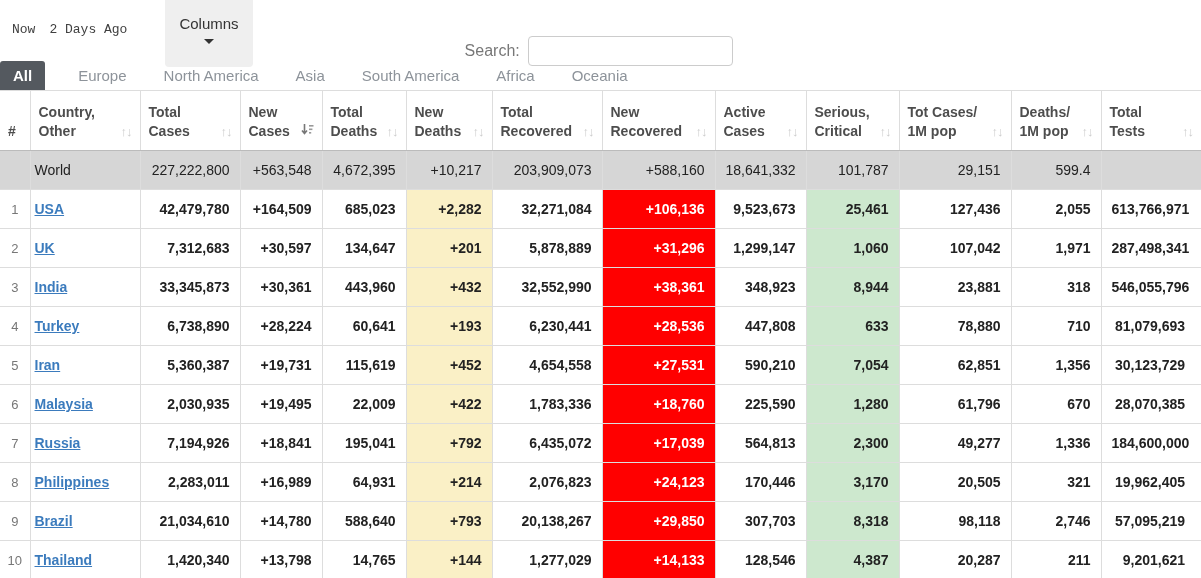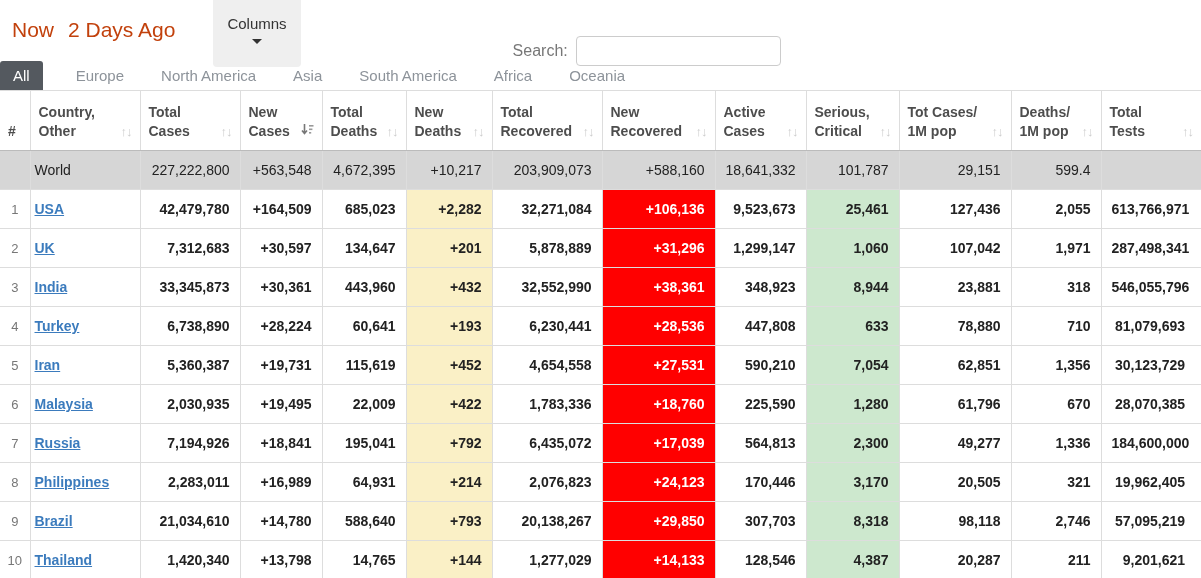--- a/index.html
+++ b/index.html
@@ -5,21 +5,21 @@
   * { box-sizing: border-box; margin: 0; padding: 0; }
   html, body { background: #fff; }
   body { font-family: "Liberation Sans", sans-serif; }
   #screen {
     position: relative; width: 1201px; height: 578px;
     overflow: hidden; background: #fff; color: #222;
   }
 
   
   .toolbar { display: flex; align-items: center; padding: 9px 0 0 12px; height: 50px; }
-  .link-btn { color: #c2410c; font-size: 21px; cursor: pointer; background: none; border: none; font-family: Liberation Sans, sans-serif; }
+  .link-btn { color: #404040; font-size: 13px; cursor: pointer; background: none; border: none; font-family: Liberation Mono, monospace; }
   .btn-primary {
     background: var(--primary-btn); color: #fff; font-size: 15px;
     border: none; border-radius: 4px; padding: 8px 17px; margin-left: 18px; cursor: pointer;
     font-family: inherit;
   }
   .link-2days { margin-left: 14px; }
   .btn-columns {
     background: #efefef; color: #333; font-size: 15px; border: none; border-radius: 4px;
     padding: 23px 14px; margin-left: 38px; cursor: pointer; display: inline-flex; align-items: center; gap: 7px;
     font-family: inherit;
@@ -35,21 +35,21 @@
     margin-left: 8px; width: 205px; height: 30px; border: 1px solid #ccc; border-radius: 4px;
     font-size: 14px; padding: 0 8px; outline: none; font-family: inherit;
   }
 
   
   .tab-bar { display: flex; align-items: flex-end; margin-top: 11px; height: 29px; }
   .tab {
     font-size: 15px; color: #8d939a; padding: 6px 13px; cursor: pointer; white-space: nowrap;
     margin-right: 11px; border-radius: 3px 3px 0 0;
   }
-  .tab.active { background: var(--active-tab); color: #fff; font-weight: normal; margin-right: 20px; }
+  .tab.active { background: var(--active-tab); color: #fff; font-weight: bold; margin-right: 20px; }
 
   
   table { border-collapse: collapse; table-layout: fixed; width: 1201px; font-size: 14px; }
   thead th {
     height: 60px; vertical-align: bottom; text-align: left;
     border: 1px solid #ddd; border-top: 1px solid #ddd; border-bottom: 1px solid #bbb;
     padding: 4px 8px 9px 8px; color: #4d4d4d; font-weight: bold; line-height: 1.35;
     background: #fff; cursor: pointer;
   }
   thead th:first-child { border-left: none; }

